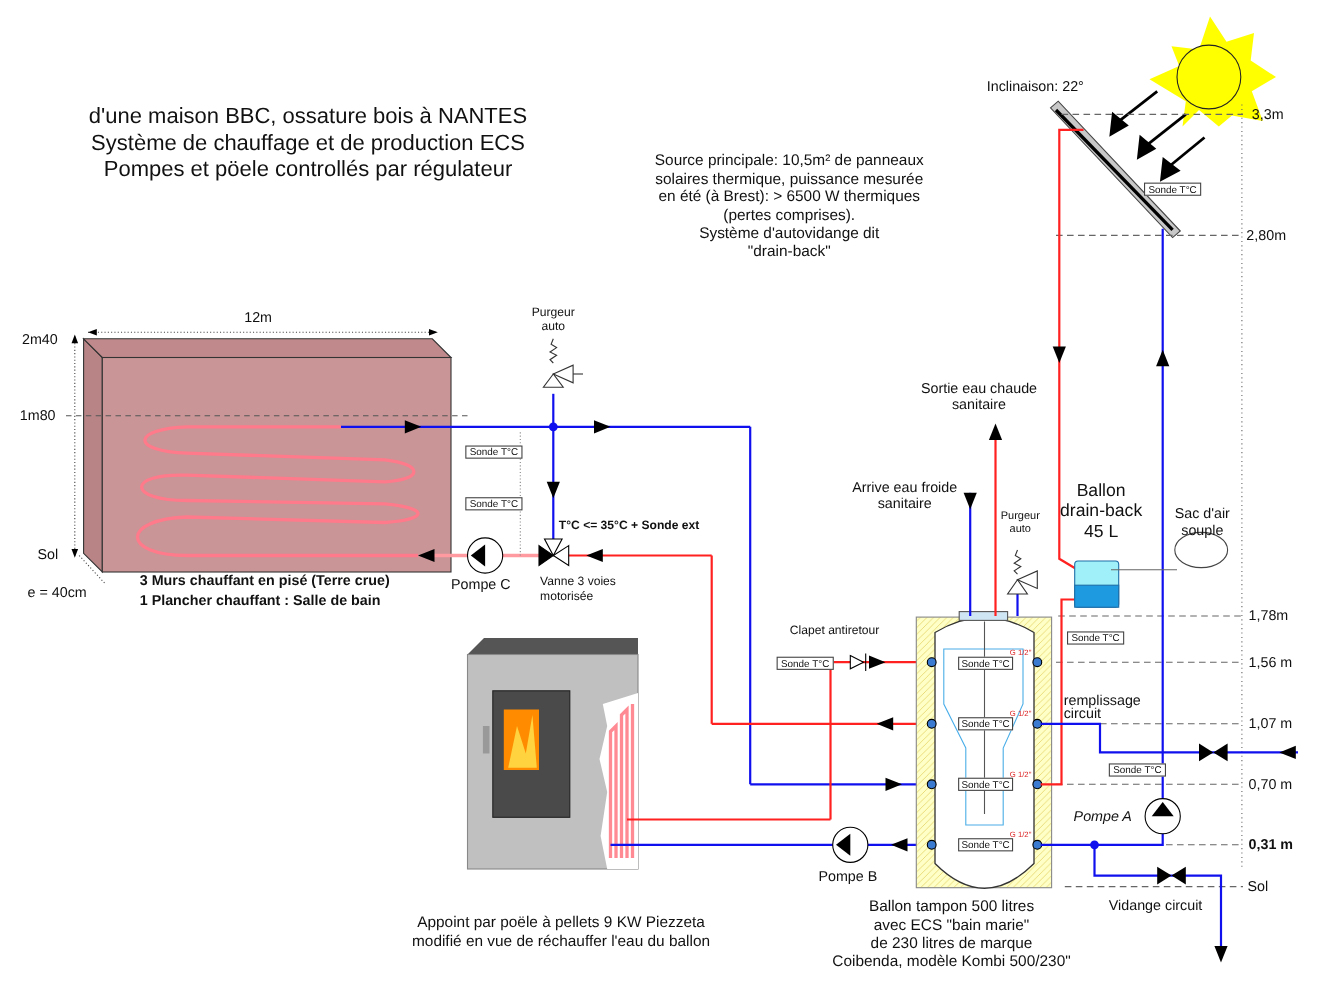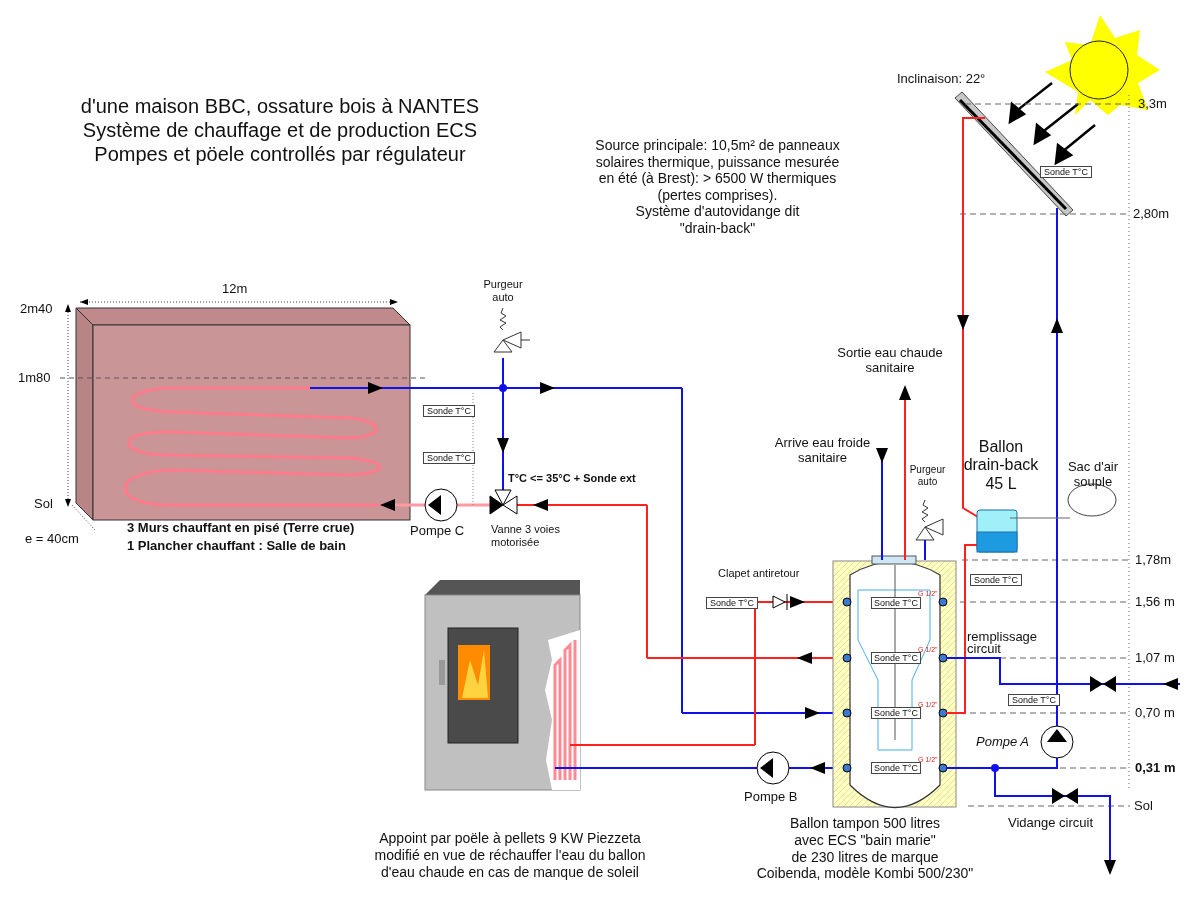--- a/index.html
+++ b/index.html
@@ -260,21 +260,20 @@
 <div class="t sm bold" style="left:508px;top:472px;">T°C &lt;= 35°C + Sonde ext</div>
 <div class="t md" style="left:410px;top:524px;">Pompe C</div>
 <div class="t sm" style="left:491px;top:523px;">
   <div>Vanne 3 voies</div>
   <div>motorisée</div>
 </div>
 
 <div class="t c" style="left:360px;top:830px;width:300px;font-size:14px;line-height:1.2;">
   <div>Appoint par poële à pellets 9 KW Piezzeta</div>
   <div>modifié en vue de réchauffer l'eau du ballon</div>
-  <div>d'eau chaude en cas de manque de soleil</div>
 </div>
 
 <div class="t c md" style="left:825px;top:346px;width:130px;">
   <div>Sortie eau chaude</div>
   <div>sanitaire</div>
 </div>
 <div class="t c md" style="left:765px;top:436px;width:115px;">
   <div>Arrive eau froide</div>
   <div>sanitaire</div>
 </div>

